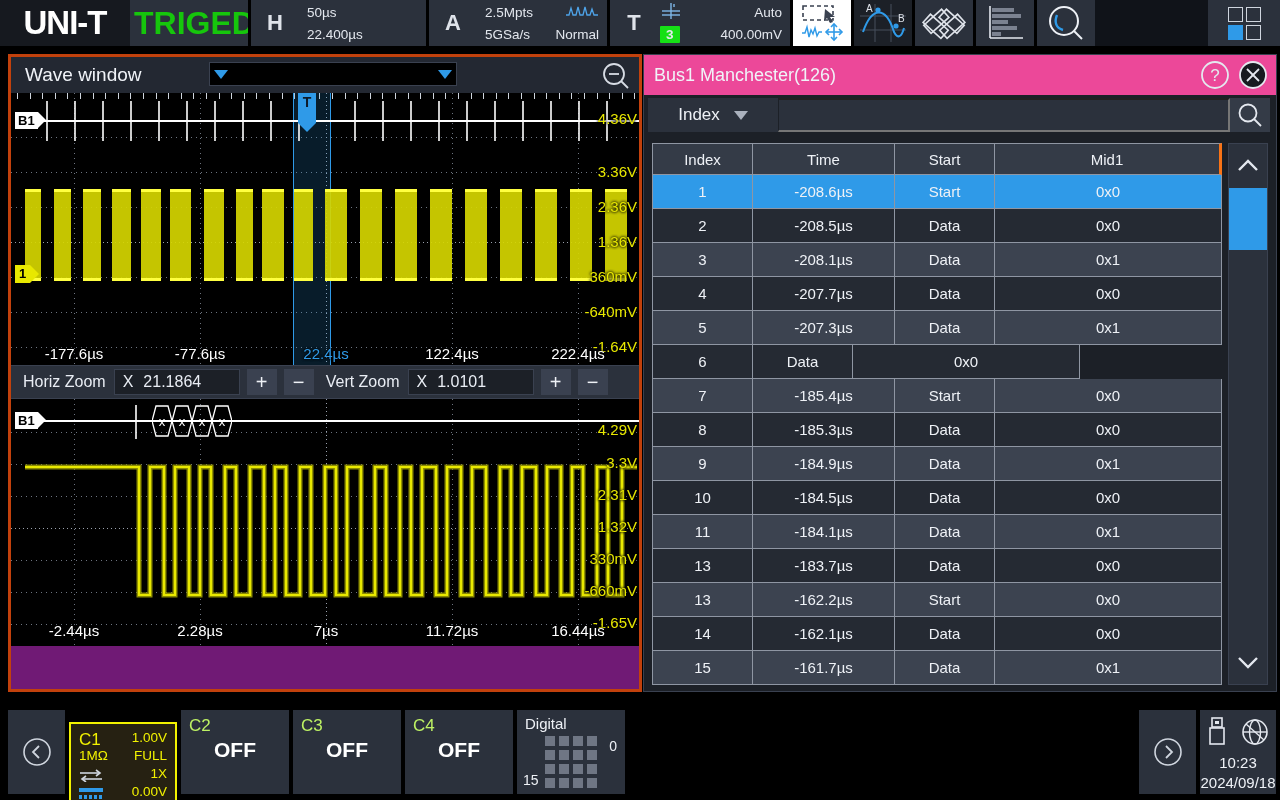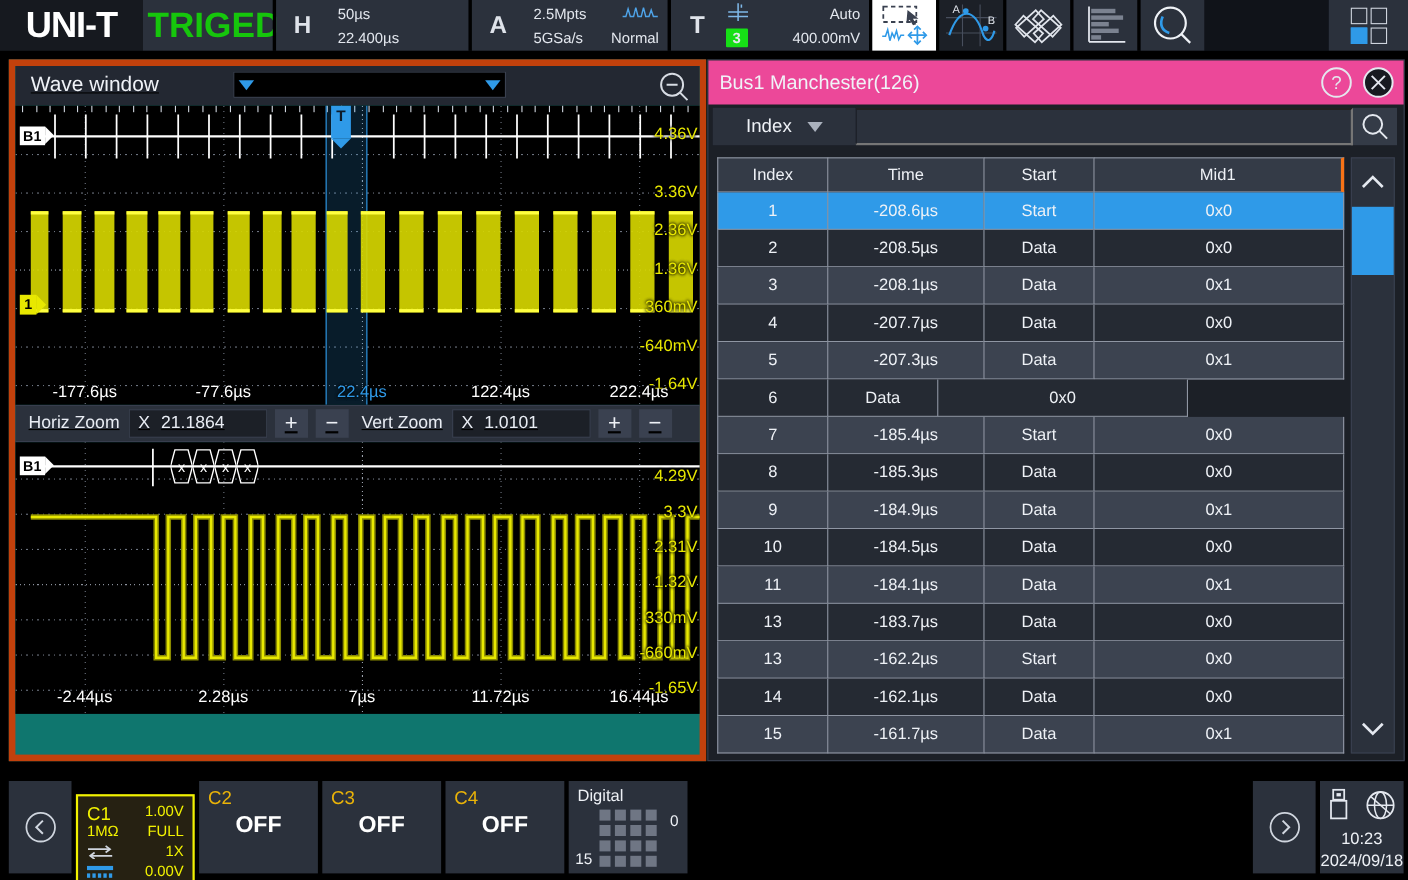--- a/index.html
+++ b/index.html
@@ -32,21 +32,21 @@
   .tb-icon { width: 58px; height: 46px; background: #2b313c; display: flex; align-items: center; justify-content: center; }
   .tb-icon.sel { background: #fff; }
   .tb-icon.dark { background: #1c2027; }
   .tb-grid4 { width: 72px; height: 46px; background: #2b313c; display: flex; align-items: center; justify-content: center; }
   .g4 { display: grid; grid-template-columns: 15px 15px; grid-template-rows: 15px 15px; gap: 3px; }
   .g4 div { border: 1.5px solid #cfd5de; }
   .g4 div.on { background: #2f9ae8; border-color: #2f9ae8; }
   .tb-blank { flex: 1; background: #101319; }
 
   
-  .wave-win { position: absolute; left: 8px; top: 54px; width: 634px; height: 638px; border: 6px solid #c2410c; background: #0f766e; text-decoration: underline; }
+  .wave-win { position: absolute; left: 8px; top: 54px; width: 634px; height: 638px; border: 3px solid #c2410c; background: #701a75; }
   .wave-head { height: 36px; background: #232832; display: flex; align-items: center; position: relative; }
   .wave-title { color: #f0f3f8; font-size: 19px; margin-left: 14px; }
   .wave-dd { position: absolute; left: 198px; top: 5px; width: 248px; height: 24px; background: #000; border: 1px solid #3a4150; }
   .dd-caret { position: absolute; top: 7px; width: 0; height: 0; border-left: 7px solid transparent; border-right: 7px solid transparent; border-top: 9px solid #2f9ae8; }
   .dd-caret.l { left: 4px; }
   .dd-caret.r { right: 4px; }
   .wave-zoomout { position: absolute; right: 8px; top: 4px; width: 30px; height: 30px; }
 
   .plot { position: relative; background: #000; overflow: hidden; }
   .plot-top { height: 272px; }
@@ -118,21 +118,21 @@
   .sb-arrow { height: 44px; display: flex; align-items: center; justify-content: center; }
   .sb-track { flex: 1; position: relative; }
   .sb-thumb { position: absolute; left: 0; top: 0; width: 100%; height: 62px; background: #2f9ae8; }
 
   
   .botbar { position: absolute; left: 0; top: 704px; width: 1280px; height: 96px; background: #000; }
   .bb-inner { position: absolute; left: 8px; top: 6px; display: flex; gap: 4px; }
   .bb-nav { width: 57px; height: 84px; background: #2b313c; display: flex; align-items: center; justify-content: center; }
   .chcard { width: 108px; height: 84px; background: #2b313c; position: relative; }
   .chcard.active { background: #262112; border: 2px solid #f2f200; margin-top: 12px; }
-  .chcard .cn { position: absolute; left: 8px; top: 6px; color: #eab308; font-size: 17px; }
+  .chcard .cn { position: absolute; left: 8px; top: 6px; color: #bef264; font-size: 17px; }
   .chcard.active .cn { color: #f2f200; }
   .chcard .off { position: absolute; left: 0; top: 28px; width: 100%; text-align: center; color: #fff; font-size: 21px; font-weight: bold; }
   .chrow { position: absolute; right: 8px; color: #f2f200; font-size: 13.5px; }
   .chleft { position: absolute; left: 8px; color: #f2f200; font-size: 13.5px; }
   .digcard { width: 108px; height: 84px; background: #2b313c; position: relative; }
   .digcard .dt { position: absolute; left: 8px; top: 5px; color: #eef1f6; font-size: 15px; }
   .digdots { position: absolute; left: 28px; top: 26px; display: grid; grid-template-columns: repeat(4, 10px); grid-template-rows: repeat(4, 10px); gap: 4px; }
   .digdots i { background: #6f7684; }
   .digcard .d0 { position: absolute; right: 8px; top: 28px; color: #eef1f6; font-size: 14px; }
   .digcard .d15 { position: absolute; left: 6px; bottom: 6px; color: #eef1f6; font-size: 14px; }

